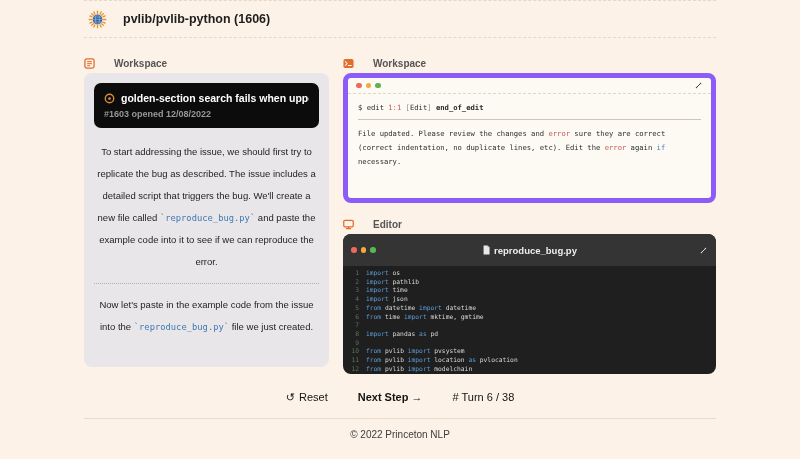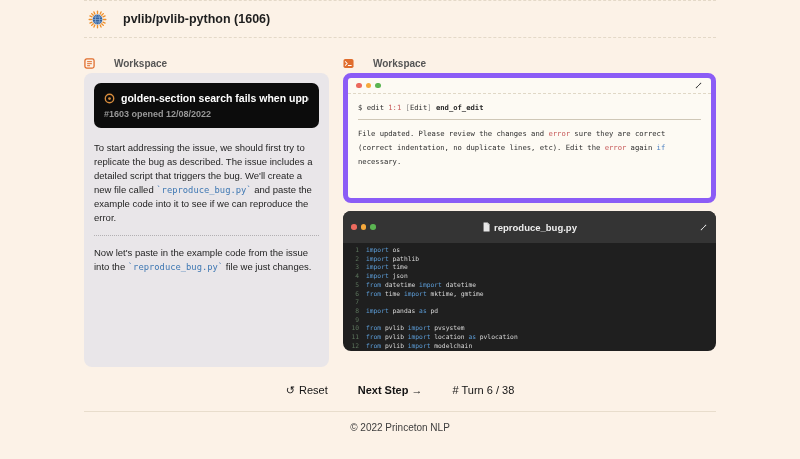--- a/index.html
+++ b/index.html
@@ -35,21 +35,21 @@
     background:#e9e6e9; border-radius:8px; height:294px; padding:10px;
     overflow:hidden;
   }
   .issue-card {
     background:#0c0c0c; border-radius:7px; padding:9px 10px; margin-bottom:13px;
     cursor:pointer;
   }
   .issue-title-row { display:flex; align-items:center; gap:6px; overflow:hidden; }
   .issue-title { color:#fff; font-size:10.5px; font-weight:700; white-space:nowrap; overflow:hidden; }
   .issue-meta { color:#989898; font-size:9px; margin-top:5px;font-weight:bold; }
-  .ws-paragraph { font-size:9.5px; line-height:14px; color:#242424; }
+  .ws-paragraph { font-size:9.5px; line-height:22px; color:#242424;text-align:center; }
   .ws-divider { border-top:1px dotted #b3b0b3; margin:10px 0; }
   .seg.code {
     font-family:"DejaVu Sans Mono", monospace; color:#3f78b3; font-size:8.8px;
   }
 
   
   .terminal-window {
     background:#fdfaf3; border:5px solid #8b5cf6; border-radius:8px;
     height:130px; overflow:hidden; margin-bottom:8px;
   }
@@ -160,21 +160,21 @@
               <circle cx="6" cy="6" r="4.6" fill="none" stroke="#d78c3d" stroke-width="1.5"></circle>
               <circle cx="6" cy="6" r="1.5" fill="#d78c3d"></circle>
             </svg>
             <span class="issue-title">golden-section search fails when upper and low…</span>
           </div>
           <div class="issue-meta">#1603 opened 12/08/2022</div>
         </div>
 
         <p class="ws-paragraph"><span class="seg">To start addressing the issue, we should first try to replicate the bug as described. The issue includes a detailed script that triggers the bug. We'll create a new file called </span><span class="seg code">`reproduce_bug.py`</span><span class="seg"> and paste the example code into it to see if we can reproduce the error.</span></p>
         <div class="ws-divider"></div>
-        <p class="ws-paragraph"><span class="seg">Now let's paste in the example code from the issue into the </span><span class="seg code">`reproduce_bug.py`</span><span class="seg"> file we just changes.</span></p>
+        <p class="ws-paragraph"><span class="seg">Now let's paste in the example code from the issue into the </span><span class="seg code">`reproduce_bug.py`</span><span class="seg"> file we just created.</span></p>
       </div>
     </div>
 
     <div class="col-right">
 
       <div class="panel-label">
         <svg width="11" height="11" viewBox="0 0 12 12">
           <rect x="0.5" y="1" width="11" height="10" rx="2" fill="#e06d2d"></rect>
           <polyline points="2.6,4 4.6,6 2.6,8" fill="none" stroke="#fff" stroke-width="1.1" stroke-linecap="round" stroke-linejoin="round"></polyline>
           <line x1="5.8" y1="8.2" x2="9" y2="8.2" stroke="#fff" stroke-width="1.1" stroke-linecap="round"></line>
@@ -198,20 +198,28 @@
             </svg>
           </span>
         </div>
         <div class="terminal-body">
           <div><span class="seg">$ edit </span><span class="seg red">1:1</span><span class="seg"> </span><span class="seg dim">[</span><span class="seg">Edit</span><span class="seg dim">]</span><span class="seg"> </span><span class="seg bold">end_of_edit</span></div>
           <div class="terminal-hr"></div>
           <div><span class="seg">File updated. Please review the changes and </span><span class="seg red">error</span><span class="seg"> sure they are correct (correct indentation, no duplicate lines, etc). Edit the </span><span class="seg red">error</span><span class="seg"> again </span><span class="seg blue">if</span><span class="seg"> necessary.</span></div>
         </div>
       </div>
 
+      <div class="panel-label">
+        <svg width="11" height="11" viewBox="0 0 12 12">
+          <rect x="0.8" y="1.5" width="10.4" height="7" rx="1.4" fill="none" stroke="#e06d2d" stroke-width="1.4"></rect>
+          <line x1="6" y1="8.5" x2="6" y2="10.2" stroke="#e06d2d" stroke-width="1.4"></line>
+          <line x1="3.8" y1="10.6" x2="8.2" y2="10.6" stroke="#e06d2d" stroke-width="1.4" stroke-linecap="round"></line>
+        </svg>
+        <span>Editor</span>
+      </div>
 
       <div class="editor-window">
         <div class="editor-titlebar">
           <div class="dots">
             <span class="dot dot-red"></span>
             <span class="dot dot-yellow"></span>
             <span class="dot dot-green"></span>
           </div>
           <span class="editor-filename">
             <svg width="8" height="10" viewBox="0 0 8 10">

